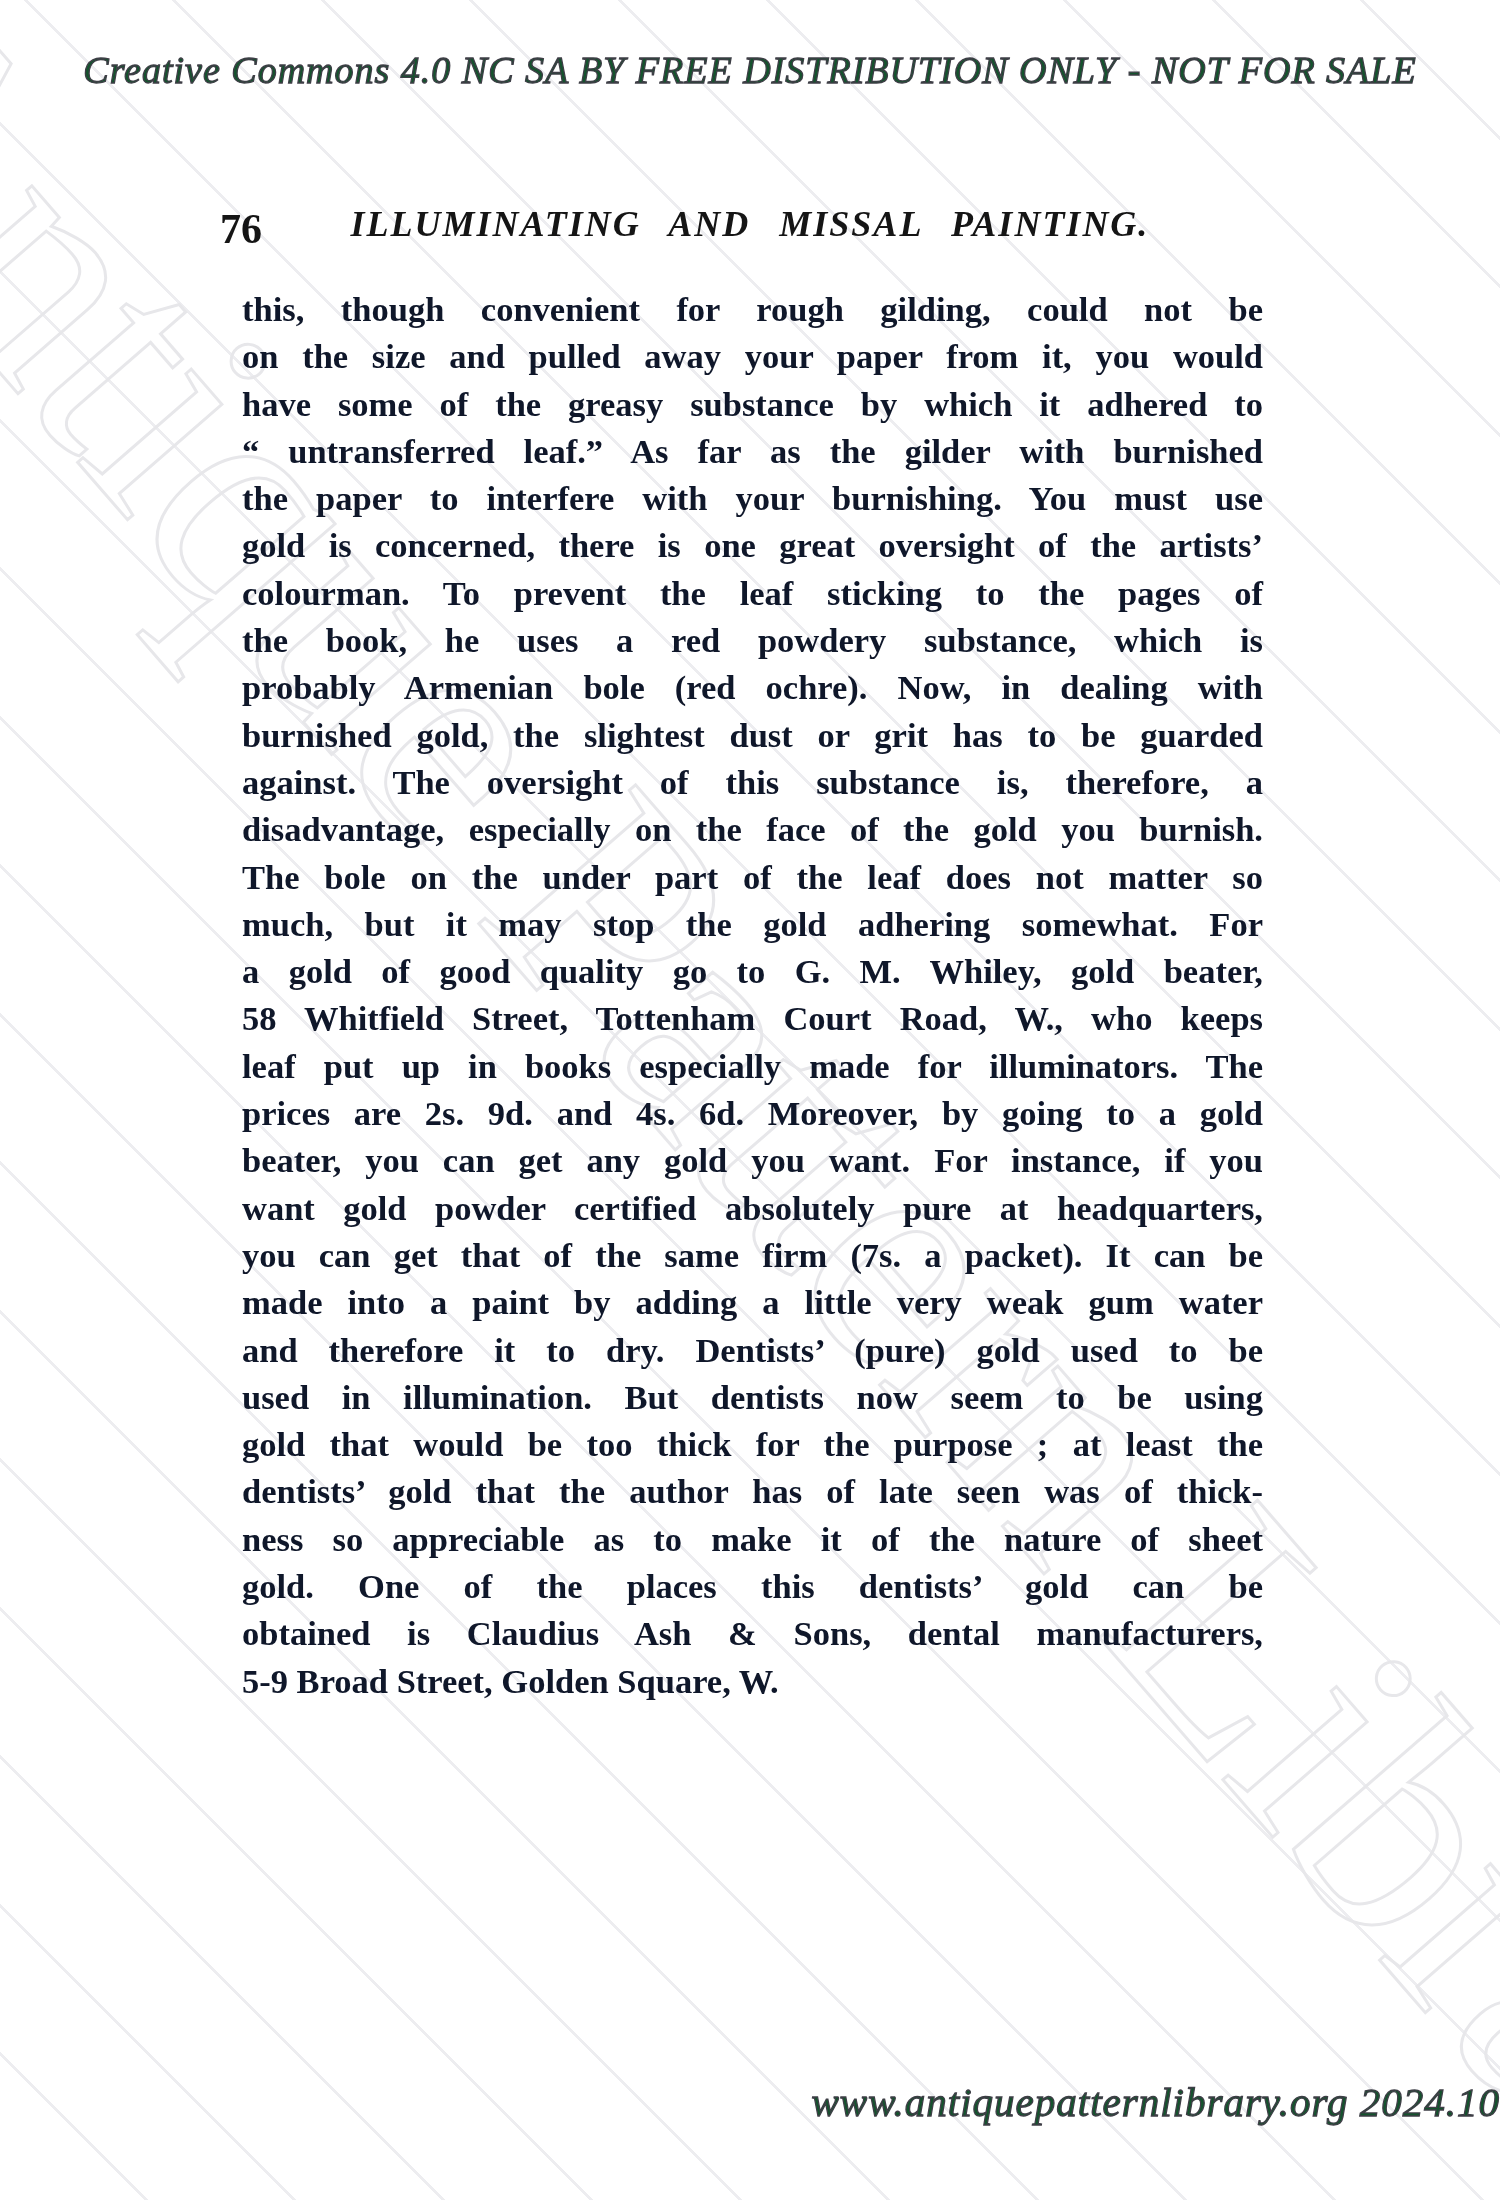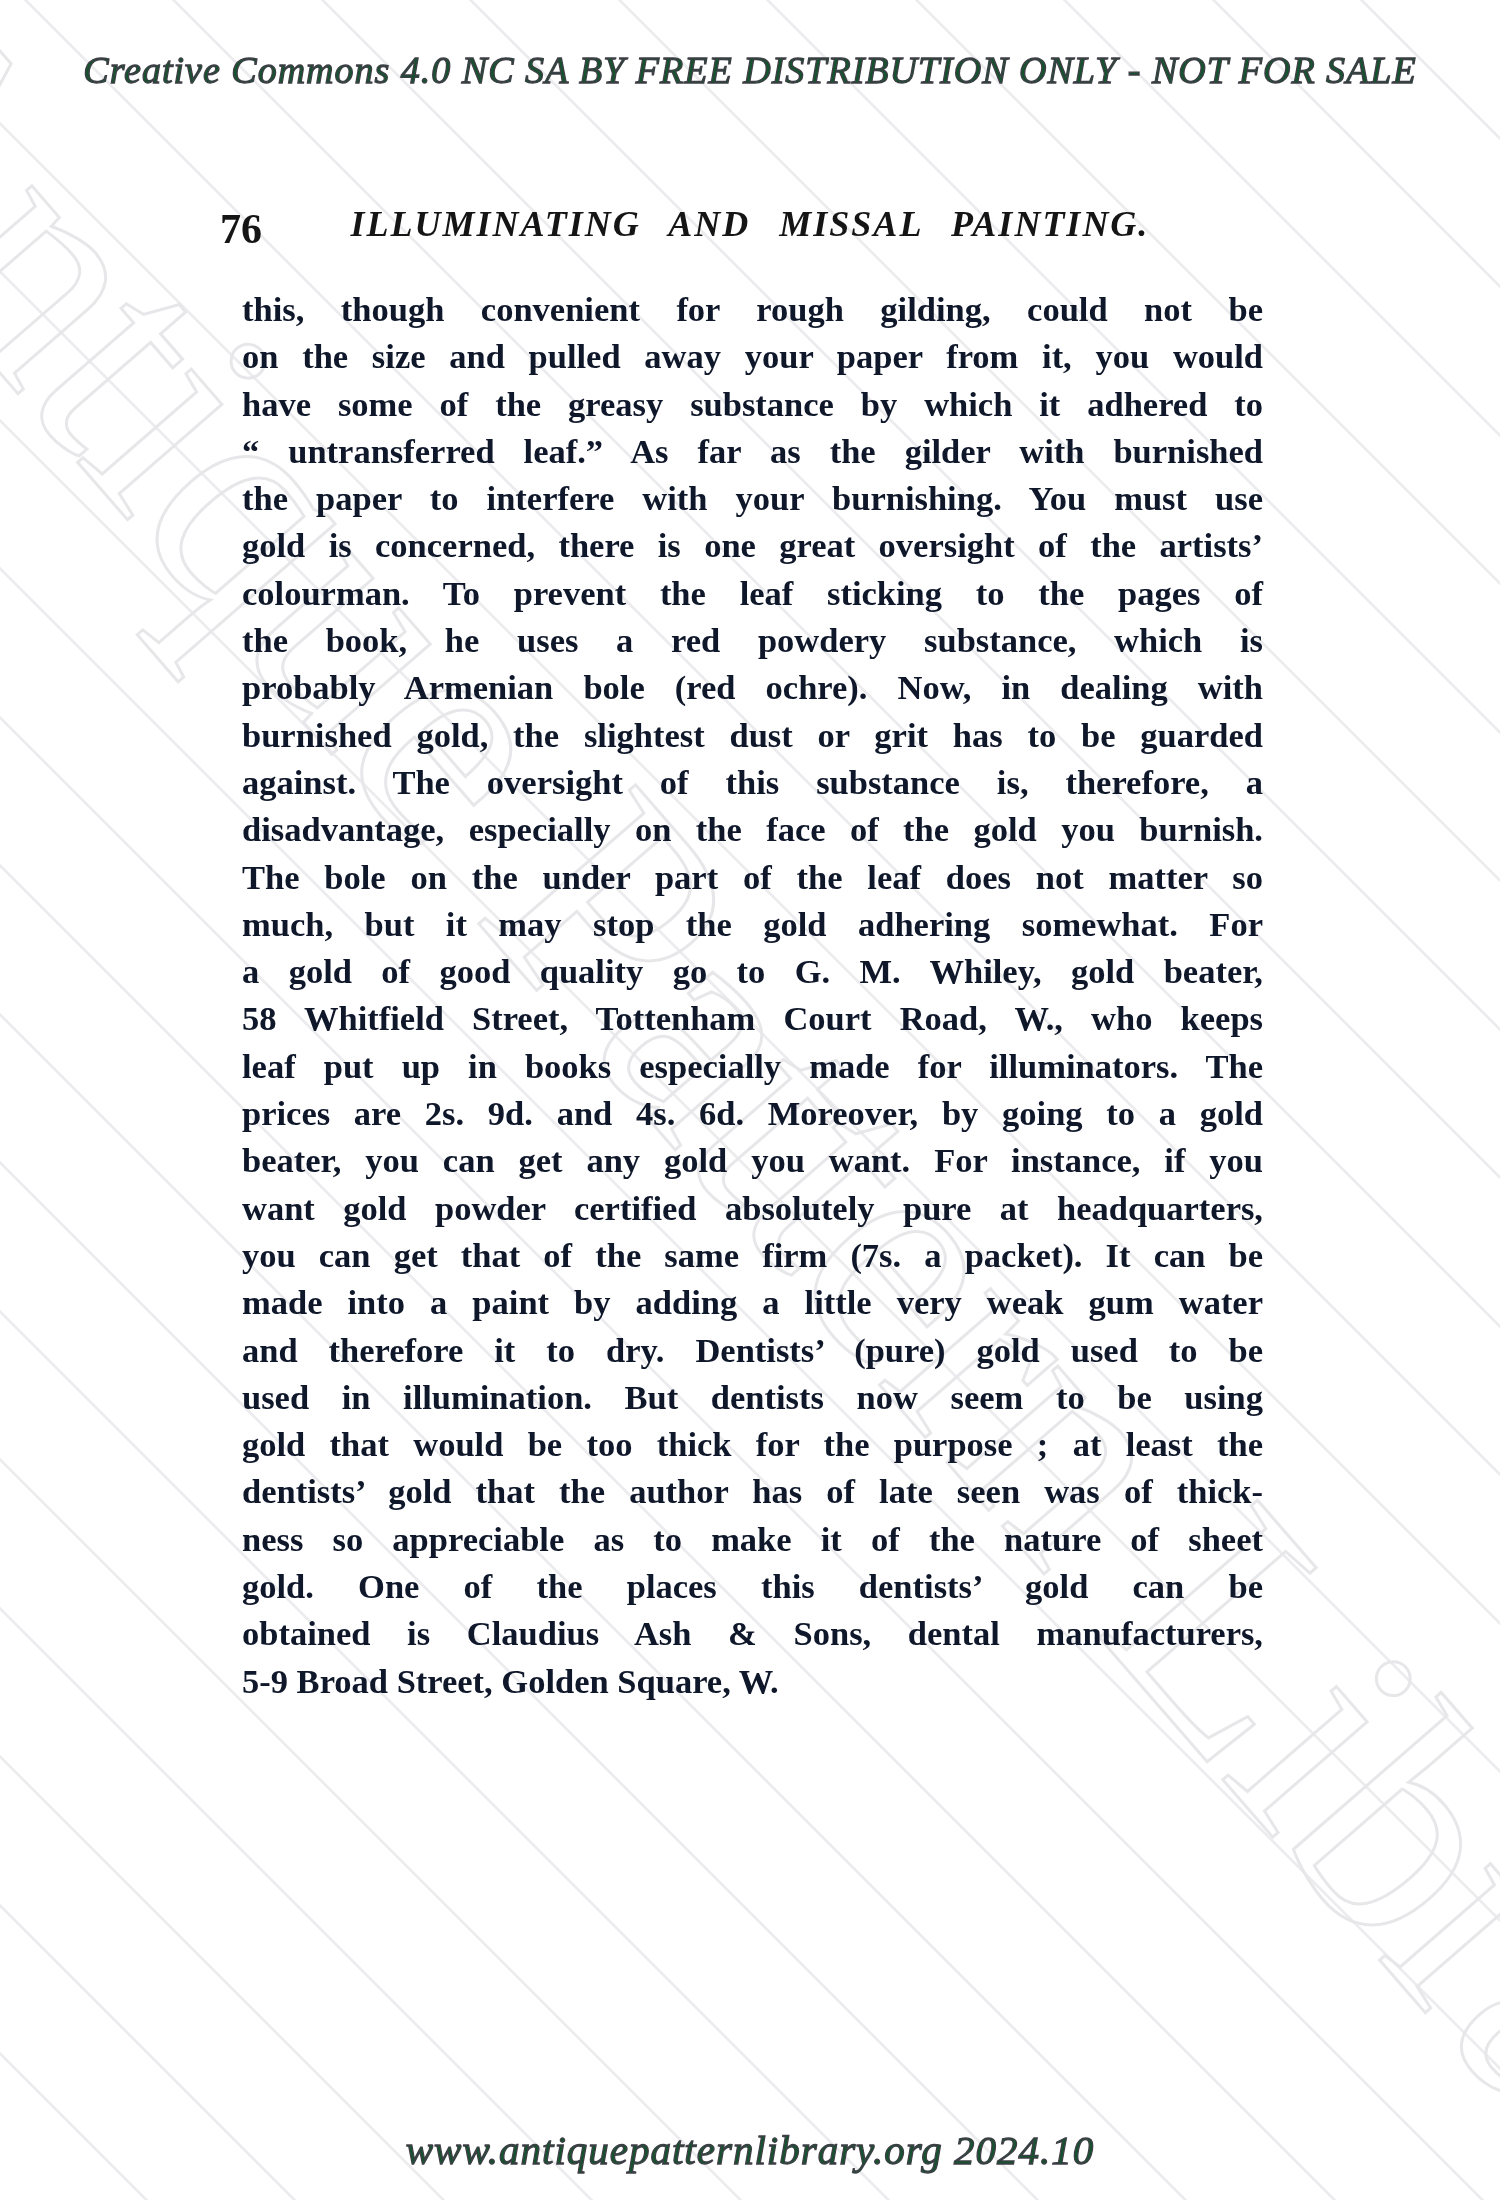--- a/index.html
+++ b/index.html
@@ -60,24 +60,23 @@
     width: 100%;
     text-align: center;
     font-size: 38px;
     letter-spacing: 1px;
   }
   .page-footer {
     position: absolute;
     top: 2078px;
     left: 0;
     width: 100%;
-    text-align: center;
+    text-align: right;
     font-size: 41px;
     letter-spacing: 1px;
-    margin-top: 48px;
   }
   .page-head {
     position: absolute;
     top: 203px;
     left: 0;
     width: 100%;
     height: 50px;
     color: #151515;
   }
   .page-number {

